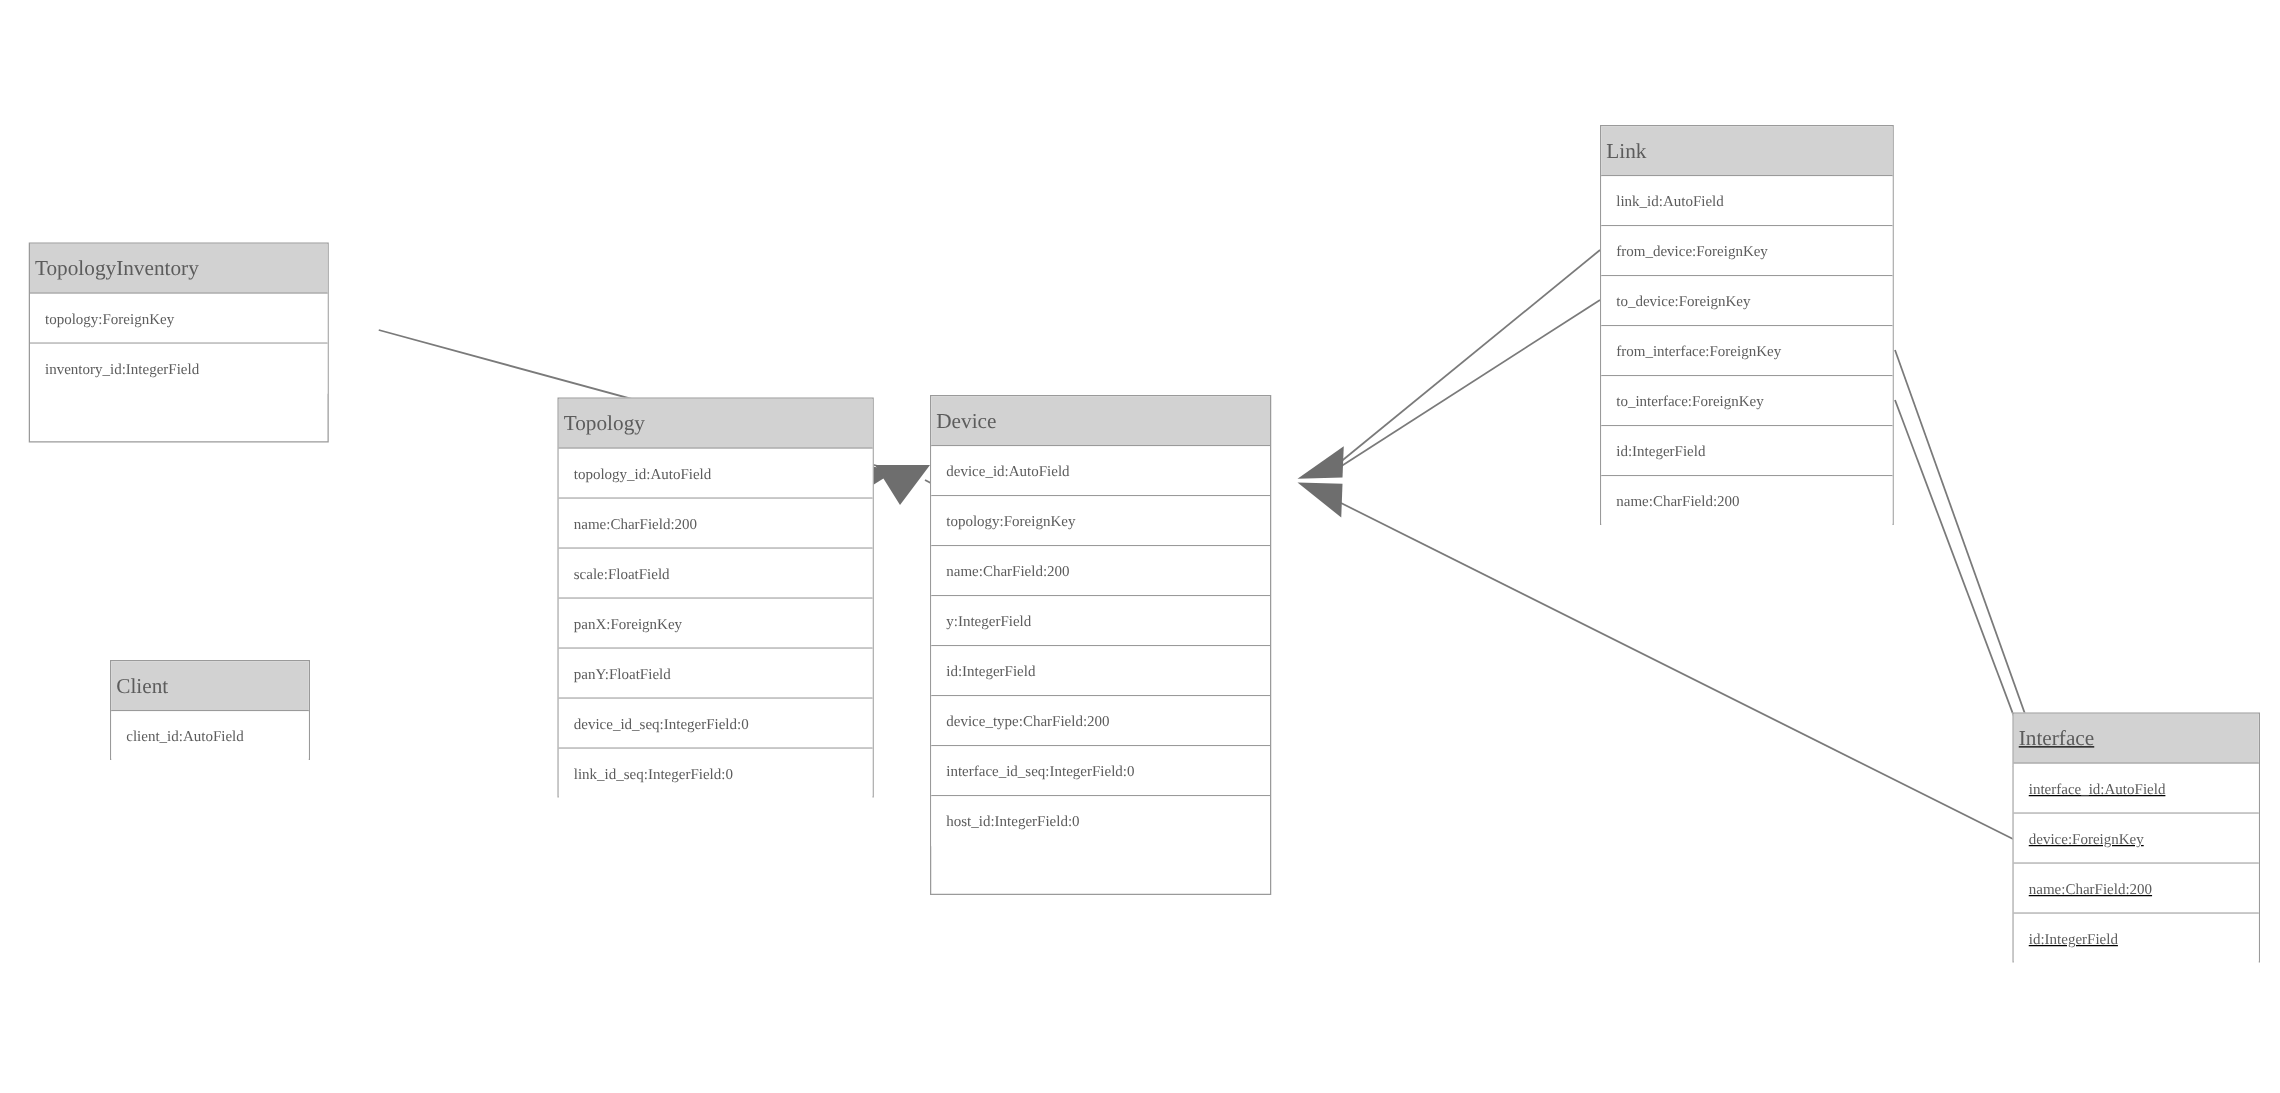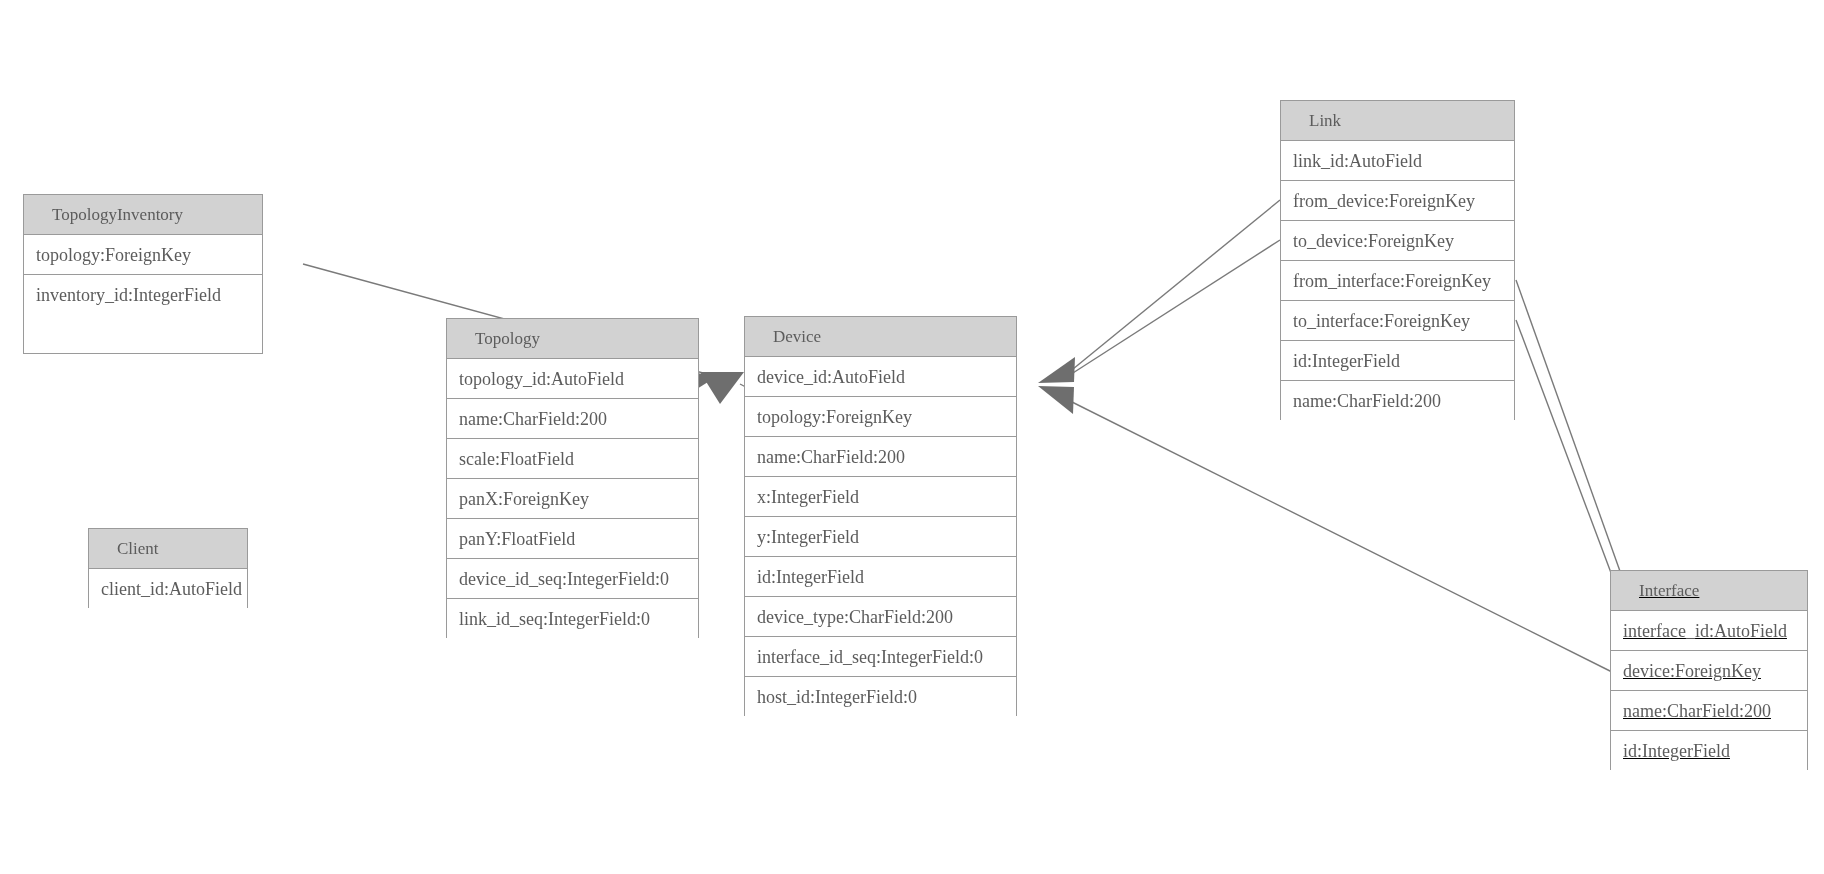--- a/index.html
+++ b/index.html
@@ -33,34 +33,34 @@
     z-index: 2;
   }
   .entity-header {
     box-sizing: border-box;
     height: 40px;
     line-height: 40px;
     background: #d2d2d2;
     border-bottom: 1px solid #9a9a9a;
     color: #5c5c5c;
     font-size: 17px;
-    padding-left: 28px;
+    padding-left: 4px;
     white-space: nowrap;
     overflow: hidden;
   }
   .entity-rows {
     display: block;
   }
   .entity-row {
     box-sizing: border-box;
     height: 40px;
     line-height: 40px;
     border-bottom: 1px solid #9a9a9a;
     color: #5c5c5c;
-    font-size: 18px;
+    font-size: 12px;
     padding-left: 12px;
     white-space: nowrap;
     overflow: hidden;
     background: #ffffff;
   }
   .entity-row:last-child {
     border-bottom: none;
   }
 </style>
 </head>
@@ -138,21 +138,20 @@
       <div class="entity-row">client_id:AutoField</div>
     </div>
   </div>
 
   <div class="entity" style="left:744px; top:316px; width:273px; height:400px;">
     <div class="entity-header">Device</div>
     <div class="entity-rows">
       <div class="entity-row">device_id:AutoField</div>
       <div class="entity-row">topology:ForeignKey</div>
       <div class="entity-row">name:CharField:200</div>
-      <div class="entity-row">x:IntegerField</div>
       <div class="entity-row">y:IntegerField</div>
       <div class="entity-row">id:IntegerField</div>
       <div class="entity-row">device_type:CharField:200</div>
       <div class="entity-row">interface_id_seq:IntegerField:0</div>
       <div class="entity-row">host_id:IntegerField:0</div>
     </div>
   </div>
 
   <div class="entity" style="left:1280px; top:100px; width:235px; height:320px;">
     <div class="entity-header">Link</div>

